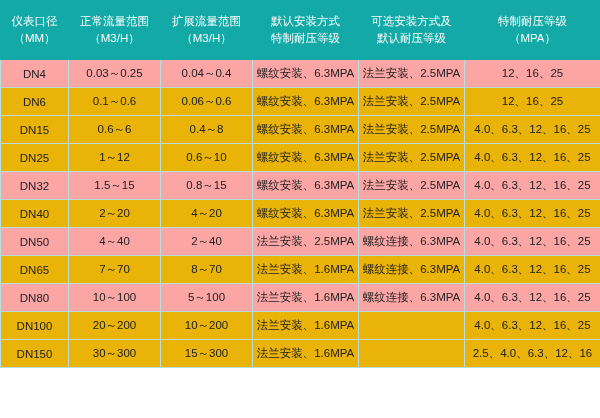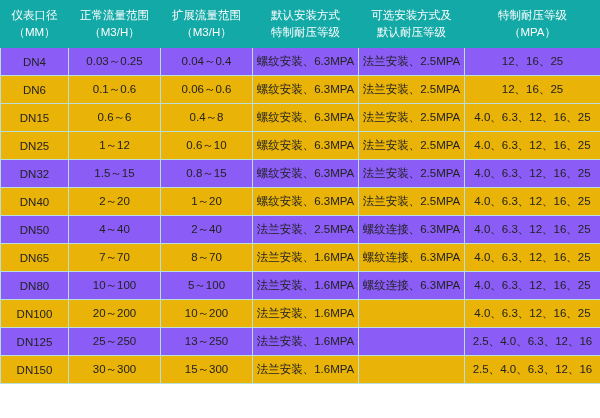--- a/index.html
+++ b/index.html
@@ -18,37 +18,37 @@
     border-collapse: collapse;
     width: 600px;
     table-layout: fixed;
   }
   .spec-table th {
     background: #12a9a6;
     color: #ffffff;
     font-weight: normal;
     font-size: 11.5px;
     line-height: 1.45;
-    padding: 3px 2px;
+    padding: 9px 2px;
     text-align: center;
     vertical-align: middle;
     border: 1px solid #12a9a6;
     height: 40px;
   }
   .spec-table td {
     font-size: 11.5px;
     text-align: center;
     vertical-align: middle;
     padding: 4px 2px;
     border: 1px solid #b8dedd;
     height: 19px;
     color: #222222;
   }
   .spec-table tr.even td {
-    background: #8b5cf6;
+    background: #fca5a5;
   }
   .spec-table tr.odd td {
     background: #eab308;
   }
   .col0 { width: 68px; }
   .col1 { width: 92px; }
   .col2 { width: 92px; }
   .col3 { width: 106px; }
   .col4 { width: 106px; }
   .col5 { width: 136px; }
@@ -131,21 +131,21 @@
       <td>DN32</td>
       <td>1.5～15</td>
       <td>0.8～15</td>
       <td>螺纹安装、6.3MPA</td>
       <td>法兰安装、2.5MPA</td>
       <td>4.0、6.3、12、16、25</td>
     </tr>
     <tr class="odd">
       <td>DN40</td>
       <td>2～20</td>
-      <td>1～20</td>
+      <td>4～20</td>
       <td>螺纹安装、6.3MPA</td>
       <td>法兰安装、2.5MPA</td>
       <td>4.0、6.3、12、16、25</td>
     </tr>
     <tr class="even">
       <td>DN50</td>
       <td>4～40</td>
       <td>2～40</td>
       <td>法兰安装、2.5MPA</td>
       <td>螺纹连接、6.3MPA</td>
@@ -168,28 +168,20 @@
       <td>4.0、6.3、12、16、25</td>
     </tr>
     <tr class="odd">
       <td>DN100</td>
       <td>20～200</td>
       <td>10～200</td>
       <td>法兰安装、1.6MPA</td>
       <td></td>
       <td>4.0、6.3、12、16、25</td>
     </tr>
-    <tr class="even">
-      <td>DN125</td>
-      <td>25～250</td>
-      <td>13～250</td>
-      <td>法兰安装、1.6MPA</td>
-      <td></td>
-      <td>2.5、4.0、6.3、12、16</td>
-    </tr>
     <tr class="odd">
       <td>DN150</td>
       <td>30～300</td>
       <td>15～300</td>
       <td>法兰安装、1.6MPA</td>
       <td></td>
       <td>2.5、4.0、6.3、12、16</td>
     </tr>
 
   </tbody>

